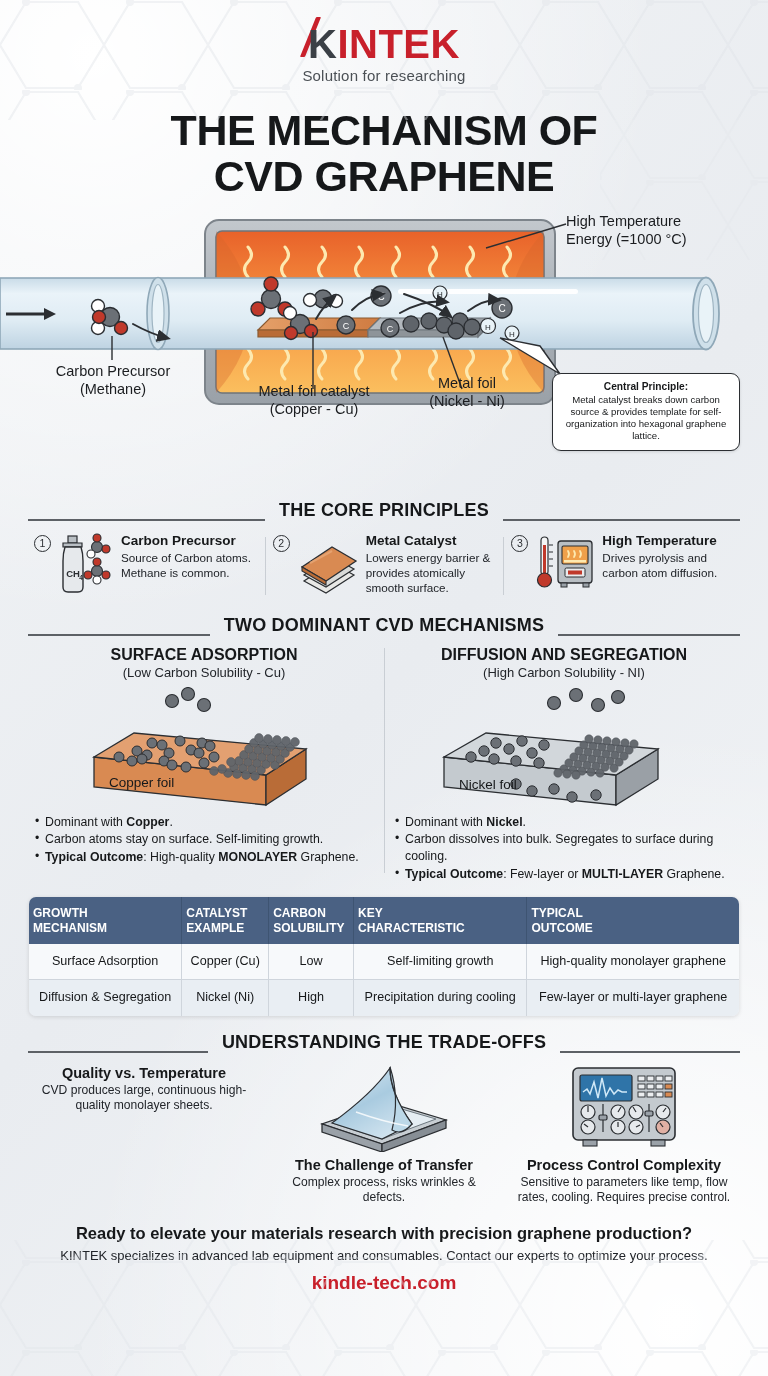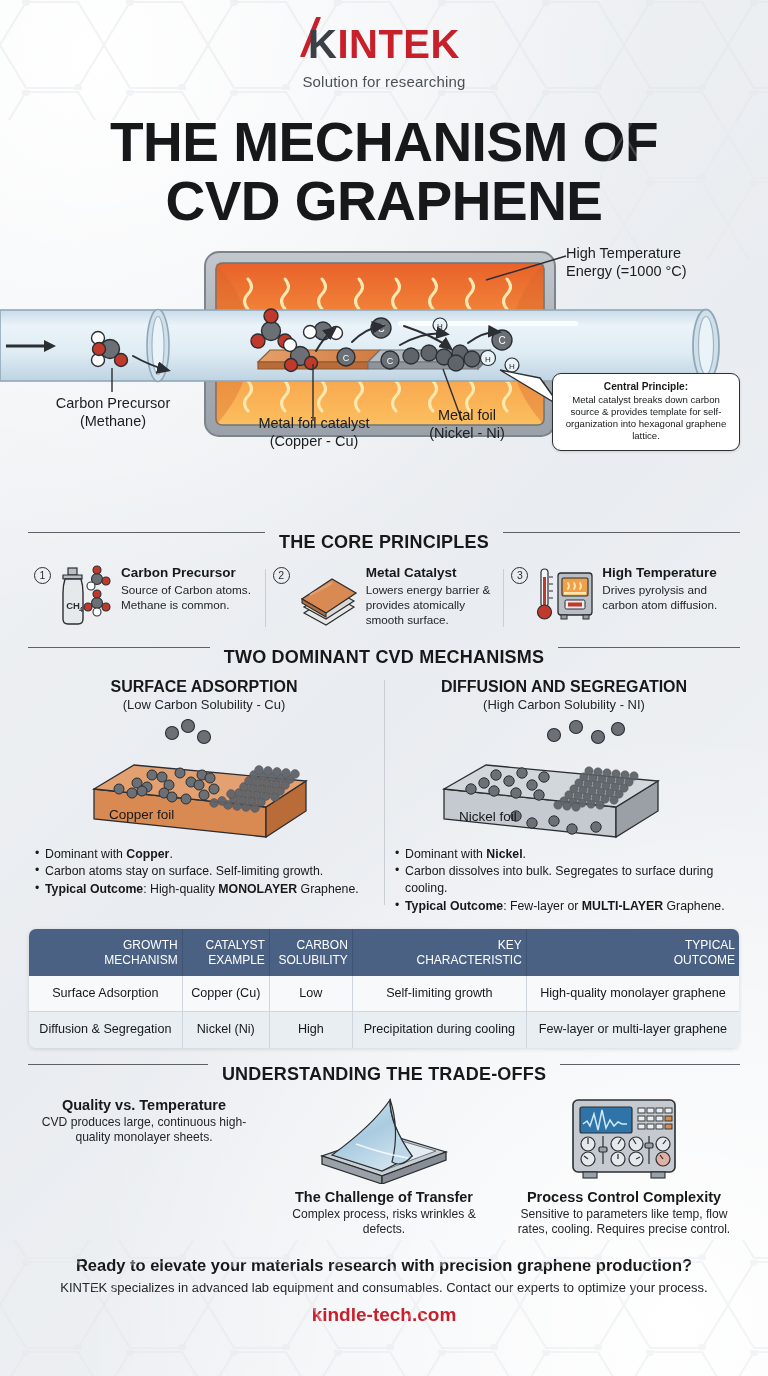--- a/index.html
+++ b/index.html
@@ -25,26 +25,26 @@
   .logo-text {
     font-size: 40px; font-weight: 800; letter-spacing: .5px;
     color:#c8202b; line-height:1; position:relative;
   }
   .logo-text .k-dark { color:#3b4046; }
   .logo-slash {
     position:absolute; left:6px; top:-7px; width:5px; height:40px;
     background:#c8202b; transform: skewX(-22deg); border-radius:1px;
   }
   .logo-sub {
-    font-size: 15px; color:#4b5055; margin-top:9px; letter-spacing:.2px;
+    font-size: 15px; color:#4b5055; margin-top:3px; letter-spacing:.2px;
   }
 
   .title {
     text-align:center; margin-top:22px;
-    font-size: 55px; font-weight: 800; color:#16181a;
+    font-size: 43px; font-weight: 800; color:#16181a;
     letter-spacing: -0.5px; line-height: 1.08;
   }
 
   
   .diagram { position:relative; width:768px; height:270px; margin-top:14px; }
   .diagram svg { position:absolute; left:0; top:0; }
 
   .lbl {
     position:absolute; font-size:14.5px; color:#1b1d20; line-height:1.25;
   }
@@ -54,21 +54,21 @@
     position:absolute; left:552px; top:373px; width:188px;
     background:#fff; border:1.4px solid #2b2e32; border-radius:9px;
     padding:7px 9px 8px; font-size:9.6px; line-height:1.26;
     text-align:center; color:#16181a;
     box-shadow: 0 1px 3px rgba(0,0,0,.12);
   }
   .callout b { font-size:10.2px; }
 
   
   .sec-head {
-    display:flex; align-items:flex-start; gap:14px;
+    display:flex; align-items:flex-end; gap:14px;
     margin: 0 28px; padding-top: 16px;
   }
   .sec-head .line { flex:1; height:1.5px; background:#5d6166; }
   .sec-head .txt {
     font-size:18px; font-weight:800; color:#16181a; letter-spacing:.2px;
     white-space:nowrap;
   }
 
   
   .principles { display:flex; margin: 12px 26px 0; }
@@ -100,22 +100,22 @@
   .bullets li::before { content:"\2022"; position:absolute; left:1px; top:-1px; }
 
   
   table.cmp {
     width: 710px; margin: 14px auto 0; border-collapse:separate; border-spacing:0;
     border-radius:7px; overflow:hidden;
     box-shadow: 0 1px 4px rgba(0,0,0,.13);
     font-size:12.6px;
   }
   table.cmp th {
-    background:#4a6183; color:#fff; font-size:12px; font-weight:400;
-    padding:9px 4px; line-height:1.2; text-align:right;
+    background:#4a6183; color:#fff; font-size:12px; font-weight:700;
+    padding:9px 4px; line-height:1.2; text-align:left;
     border-right:1px solid #3e5472;
   }
   table.cmp th:last-child { border-right:none; }
   table.cmp td {
     text-align:center; padding:10px 6px; line-height:1.22; color:#16181a;
     border-right:1px solid #cfd5dc; border-bottom:1px solid #cfd5dc;
     background:#f7f9fb;
   }
   table.cmp tr:last-child td { border-bottom:none; }
   table.cmp td:last-child { border-right:none; }

